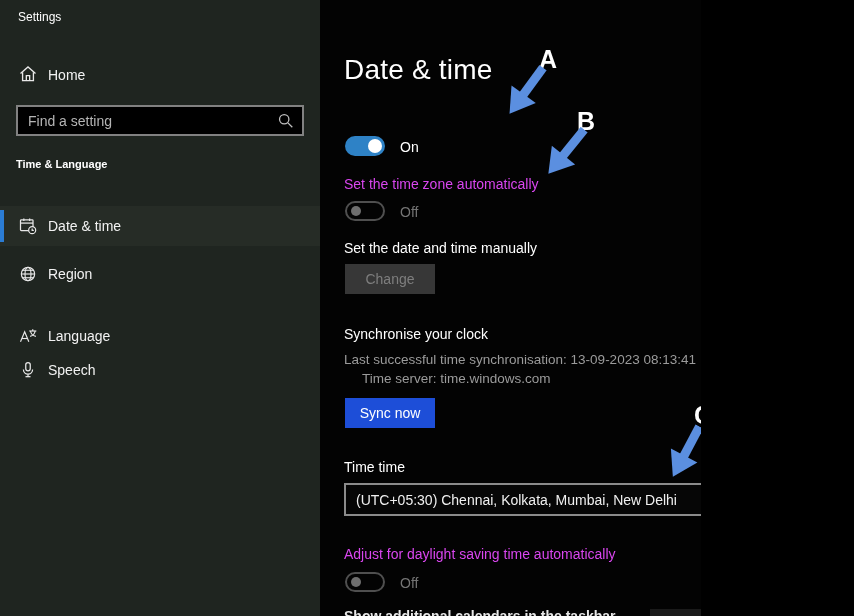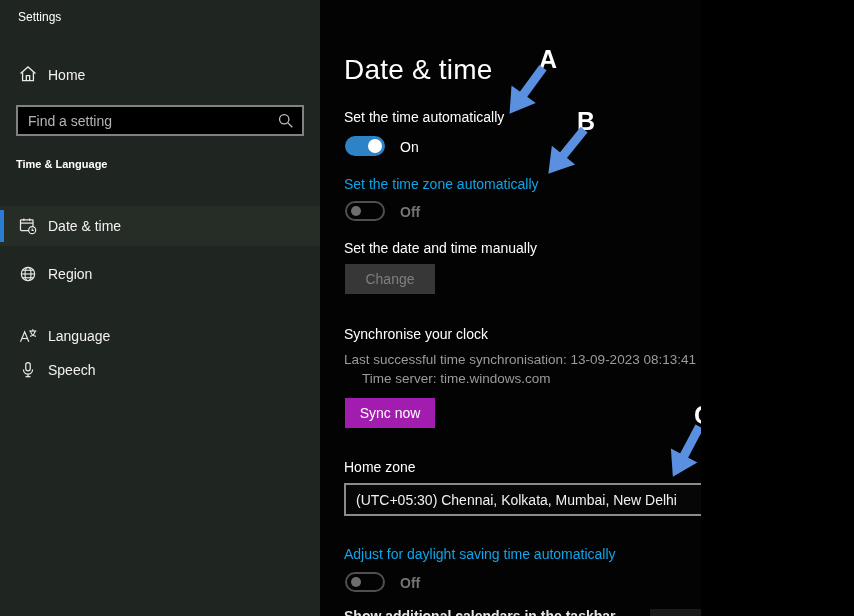--- a/index.html
+++ b/index.html
@@ -32,35 +32,35 @@
   .nav-item.selected .accent{display:block;}
   .nav-item .nav-icon{position:absolute;left:18px;top:10px;}
   .nav-item .nav-label{position:absolute;left:48px;top:12px;font-size:14px;color:#f2f2f2;}
   
   .win-controls{position:absolute;right:0;top:0;height:32px;display:flex;}
   .win-btn{width:46px;height:32px;display:flex;align-items:center;justify-content:center;}
   
   .main{position:absolute;left:320px;top:0;width:534px;height:616px;background:#030303;}
   .page-title{position:absolute;left:24px;top:54px;font-size:28px;font-weight:300;color:#ffffff;letter-spacing:0.2px;}
   .lbl{position:absolute;font-size:14px;color:#ffffff;}
-  .lbl.disabled{color:#0ea5e9;}
+  .lbl.disabled{color:#d946ef;}
   .info{position:absolute;font-size:13.5px;color:#9b9b9b;}
   .toggle{position:absolute;width:40px;height:20px;border-radius:10px;box-sizing:border-box;}
   .toggle.on{background:#2e82c6;}
   .toggle.on .knob{position:absolute;right:3px;top:3px;width:14px;height:14px;border-radius:50%;background:#ffffff;}
   .toggle.off{border:2px solid #4f4f4f;background:transparent;}
   .toggle.off .knob{position:absolute;left:4px;top:3px;width:10px;height:10px;border-radius:50%;background:#6e6e6e;}
   .toggle-status{position:absolute;font-size:14px;color:#ffffff;}
-  .toggle-status.disabled{color:#747474;font-weight:bold;}
+  .toggle-status.disabled{color:#747474;}
   .btn{
     position:absolute;width:90px;height:30px;display:flex;align-items:center;justify-content:center;
     font-size:14px;border:0;
   }
   .btn.disabled{background:#373737;color:#7e7e7e;}
-  .btn.enabled{background:#a21caf;color:#ffffff;}
+  .btn.enabled{background:#1d4ed8;color:#ffffff;}
   .dropdown{
     position:absolute;left:24px;top:483px;width:450px;height:33px;box-sizing:border-box;
     background:#060606;border:2px solid #8b8b8b;display:flex;align-items:center;
   }
   .dropdown .dd-text{font-size:14px;color:#f0f0f0;padding-left:10px;flex:1;white-space:nowrap;}
   .dropdown .dd-chevron{padding-right:12px;display:flex;align-items:center;}
   .partial-text{position:absolute;left:24px;top:608px;font-size:14px;color:#e8e8e8;font-weight:bold;}
   .bottom-strip{position:absolute;left:330px;top:609px;width:204px;height:7px;background:#1a1a1a;}
   
   .callout-label{position:absolute;font-size:25px;font-weight:bold;color:#ffffff;}
@@ -172,41 +172,40 @@
       <svg width="11" height="11" viewBox="0 0 11 11" stroke="#ffffff" stroke-width="1.2">
         <line x1="0.5" y1="0.5" x2="10.5" y2="10.5"></line>
           <line x1="10.5" y1="0.5" x2="0.5" y2="10.5"></line>
       </svg>
     </div>
   </div>
 
   <div class="main">
     <div class="page-title">Date &amp; time</div>
 
-    <div class="lbl" style="left:24px;top:109px;">Set the time automatically</div>
     <div class="toggle on" style="left:25px;top:136px;">
       <span class="knob"></span>
     </div>
     <div class="toggle-status" style="left:80px;top:139px;">On</div>
 
     <div class="lbl disabled" style="left:24px;top:176px;">Set the time zone automatically</div>
     <div class="toggle off" style="left:25px;top:201px;">
       <span class="knob"></span>
     </div>
     <div class="toggle-status disabled" style="left:80px;top:204px;">Off</div>
 
     <div class="lbl" style="left:24px;top:240px;">Set the date and time manually</div>
     <div class="btn disabled" style="left:25px;top:264px;">Change</div>
 
     <div class="lbl" style="left:24px;top:326px;">Synchronise your clock</div>
     <div class="info" style="left:24px;top:352px;text-align:center;">Last successful time synchronisation: 13-09-2023 08:13:41</div>
     <div class="info" style="left:42px;top:371px;">Time server: time.windows.com</div>
     <div class="btn enabled" style="left:25px;top:398px;">Sync now</div>
 
-    <div class="lbl" style="left:24px;top:459px;">Home zone</div>
+    <div class="lbl" style="left:24px;top:459px;">Time time</div>
     <div class="dropdown">
       <span class="dd-text">(UTC+05:30) Chennai, Kolkata, Mumbai, New Delhi</span>
       <span class="dd-chevron">
         <svg width="14" height="9" viewBox="0 0 14 9" fill="none" stroke="#d8d8d8" stroke-width="1.4">
           <polyline points="1,1.5 7,7.5 13,1.5"></polyline>
         </svg>
       </span>
     </div>
 
     <div class="lbl disabled" style="left:24px;top:546px;">Adjust for daylight saving time automatically</div>

